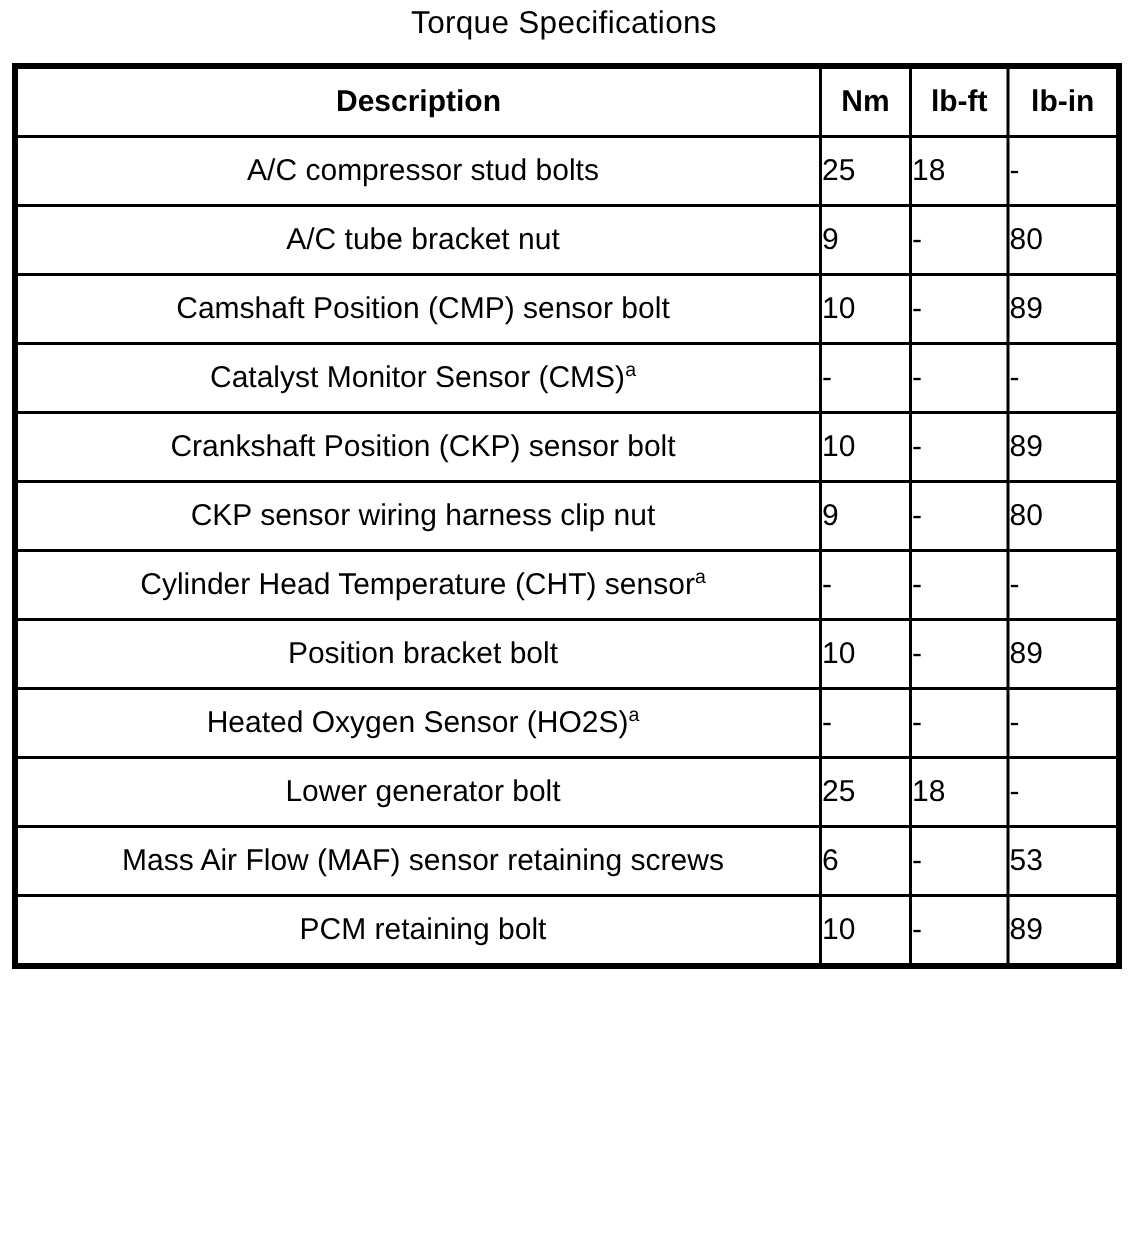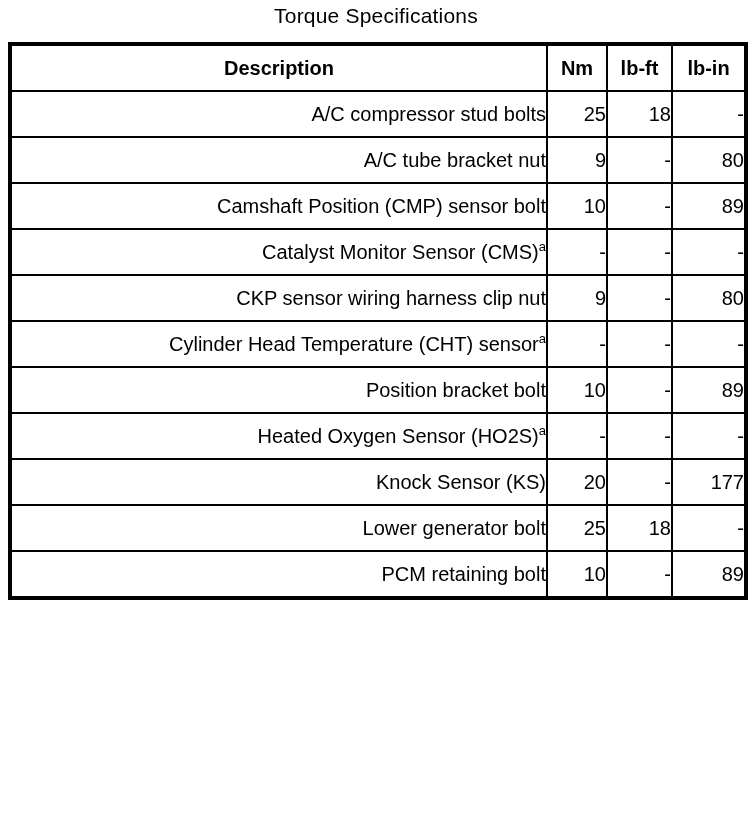--- a/index.html
+++ b/index.html
@@ -43,25 +43,25 @@
     height: 44px;
     padding: 0;
     white-space: nowrap;
     overflow: hidden;
     vertical-align: middle;
   }
   th {
     font-weight: 700;
   }
   td.desc {
-    text-align: right;
+    text-align: center;
     padding-left: 6px;
   }
   td.num {
-    text-align: right;
+    text-align: left;
   }
   sup.fn {
     font-size: 13px;
     line-height: 0;
     vertical-align: super;
     letter-spacing: 0;
   }
 </style>
 </head>
 <body>
@@ -104,20 +104,26 @@
         <td class="num">-</td>
         <td class="num">89</td>
       </tr>
       <tr>
         <td class="desc"><span>Catalyst Monitor Sensor (CMS)</span><sup class="fn">a</sup></td>
         <td class="num">-</td>
         <td class="num">-</td>
         <td class="num">-</td>
       </tr>
       <tr>
+        <td class="desc"><span>Crankshaft Position (CKP) sensor bolt</span><sup class="fn"></sup></td>
+        <td class="num">10</td>
+        <td class="num">-</td>
+        <td class="num">89</td>
+      </tr>
+      <tr>
         <td class="desc"><span>CKP sensor wiring harness clip nut</span><sup class="fn"></sup></td>
         <td class="num">9</td>
         <td class="num">-</td>
         <td class="num">80</td>
       </tr>
       <tr>
         <td class="desc"><span>Cylinder Head Temperature (CHT) sensor</span><sup class="fn">a</sup></td>
         <td class="num">-</td>
         <td class="num">-</td>
         <td class="num">-</td>
@@ -128,30 +134,30 @@
         <td class="num">-</td>
         <td class="num">89</td>
       </tr>
       <tr>
         <td class="desc"><span>Heated Oxygen Sensor (HO2S)</span><sup class="fn">a</sup></td>
         <td class="num">-</td>
         <td class="num">-</td>
         <td class="num">-</td>
       </tr>
       <tr>
-        <td class="desc"><span>Knock Sensor (KS)</span><sup class="fn"></sup></td>
-        <td class="num">20</td>
-        <td class="num">-</td>
-        <td class="num">177</td>
-      </tr>
-      <tr>
         <td class="desc"><span>Lower generator bolt</span><sup class="fn"></sup></td>
         <td class="num">25</td>
         <td class="num">18</td>
         <td class="num">-</td>
+      </tr>
+      <tr>
+        <td class="desc"><span>Mass Air Flow (MAF) sensor retaining screws</span><sup class="fn"></sup></td>
+        <td class="num">6</td>
+        <td class="num">-</td>
+        <td class="num">53</td>
       </tr>
       <tr>
         <td class="desc"><span>PCM retaining bolt</span><sup class="fn"></sup></td>
         <td class="num">10</td>
         <td class="num">-</td>
         <td class="num">89</td>
       </tr>
     </tbody>
   </table>
 

